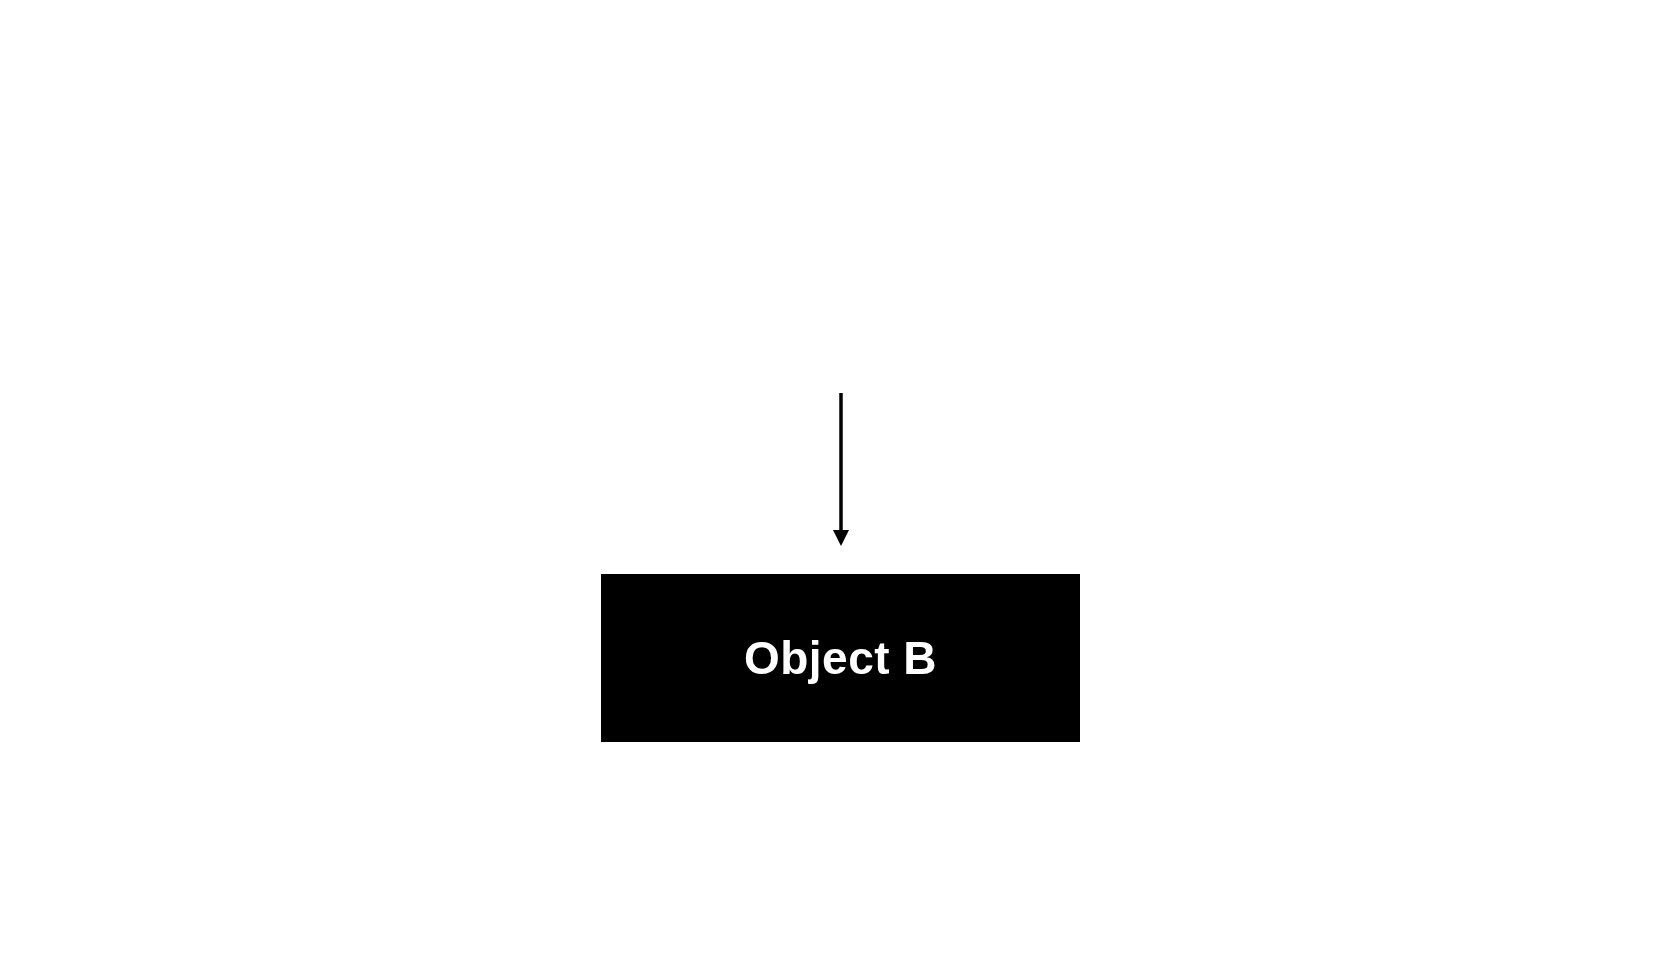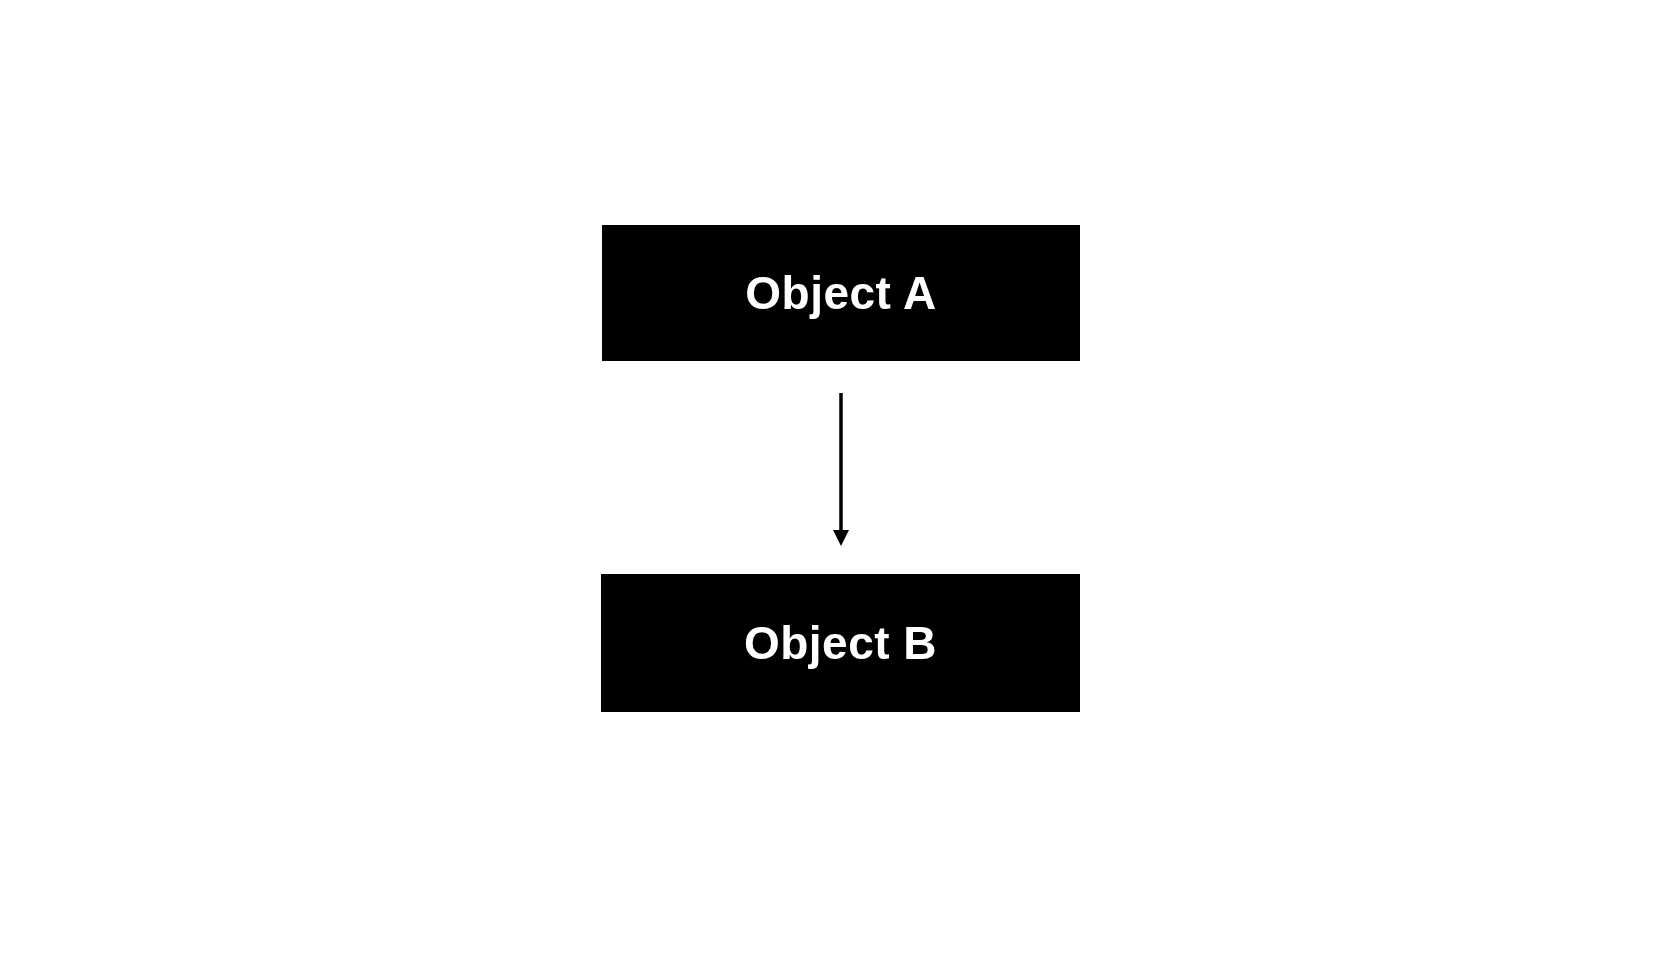--- a/index.html
+++ b/index.html
@@ -29,39 +29,36 @@
   .node-a {
     left: 602px;
     top: 225px;
     width: 478px;
     height: 136px;
   }
   .node-b {
     left: 601px;
     top: 574px;
     width: 479px;
-    height: 138px;
+    height: 168px;
   }
   .edge-svg {
     position: absolute;
     left: 0;
     top: 0;
     width: 1666px;
     height: 960px;
     pointer-events: none;
   }
 </style>
 </head>
 <body>
 
 <div class="canvas">
 
-  <div class="node node-a">
-    <span>Object A</span>
-  </div>
 
   <svg class="edge-svg" viewBox="0 0 1666 960" xmlns="http://www.w3.org/2000/svg">
     <line x1="841" y1="393" x2="841" y2="531" stroke="#000000" stroke-width="3.5"></line>
     <polygon points="833,530 849,530 841,546" fill="#000000"></polygon>
   </svg>
 
   <div class="node node-b">
     <span>Object B</span>
   </div>
 

